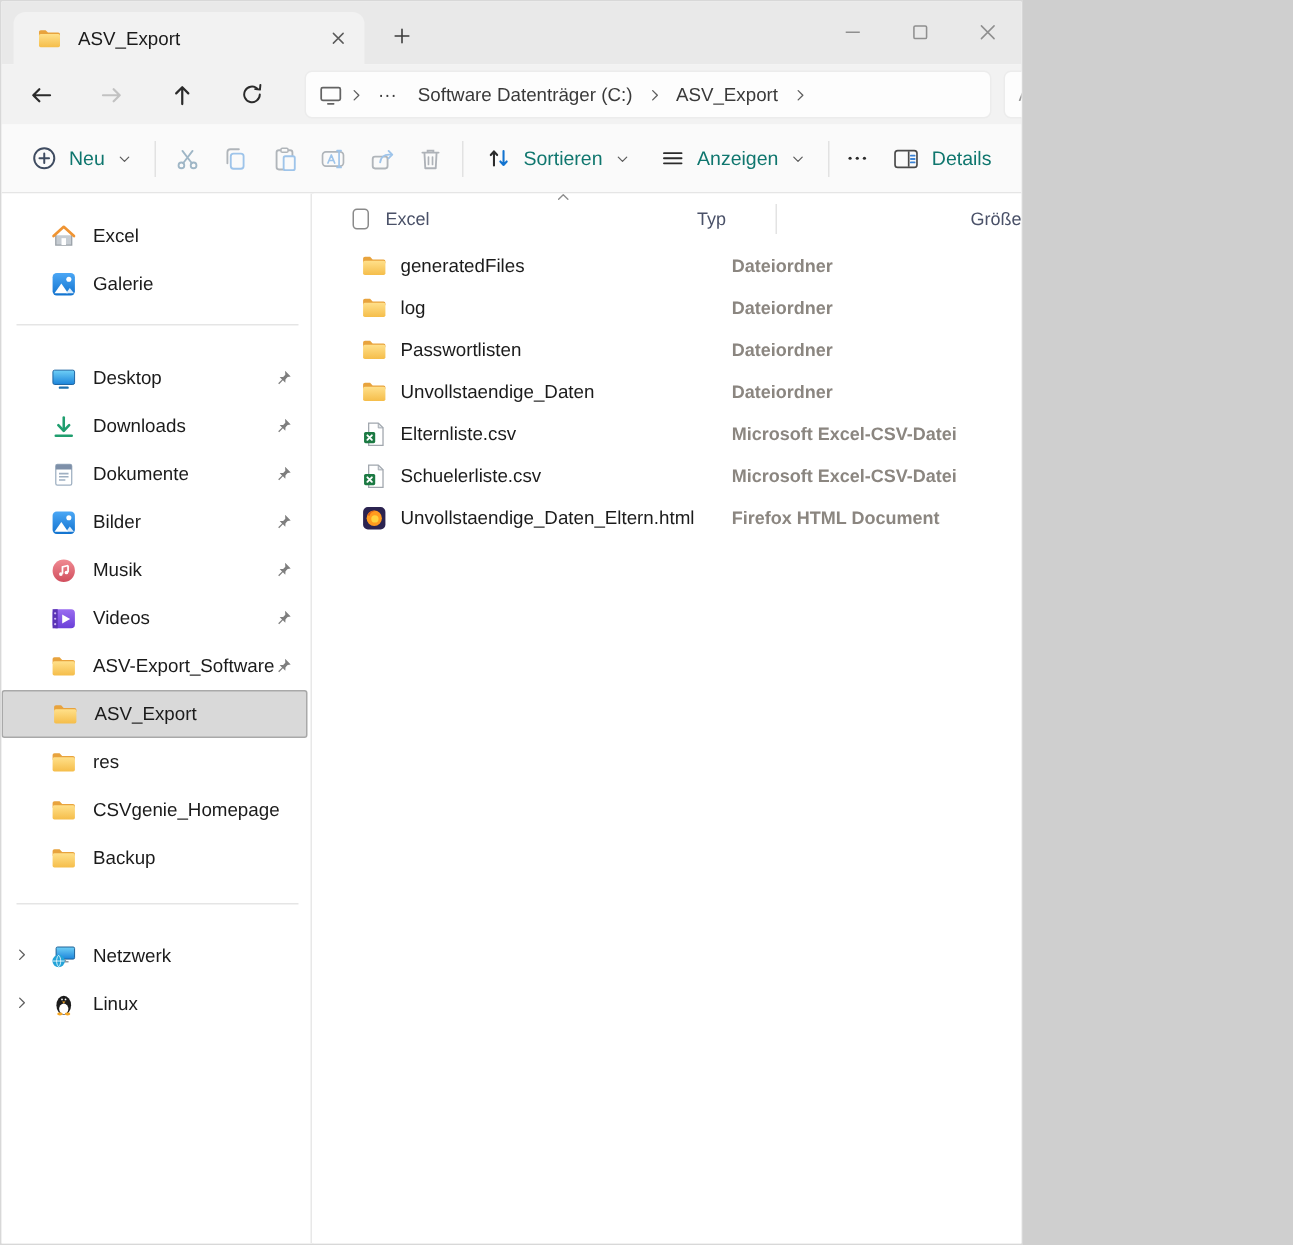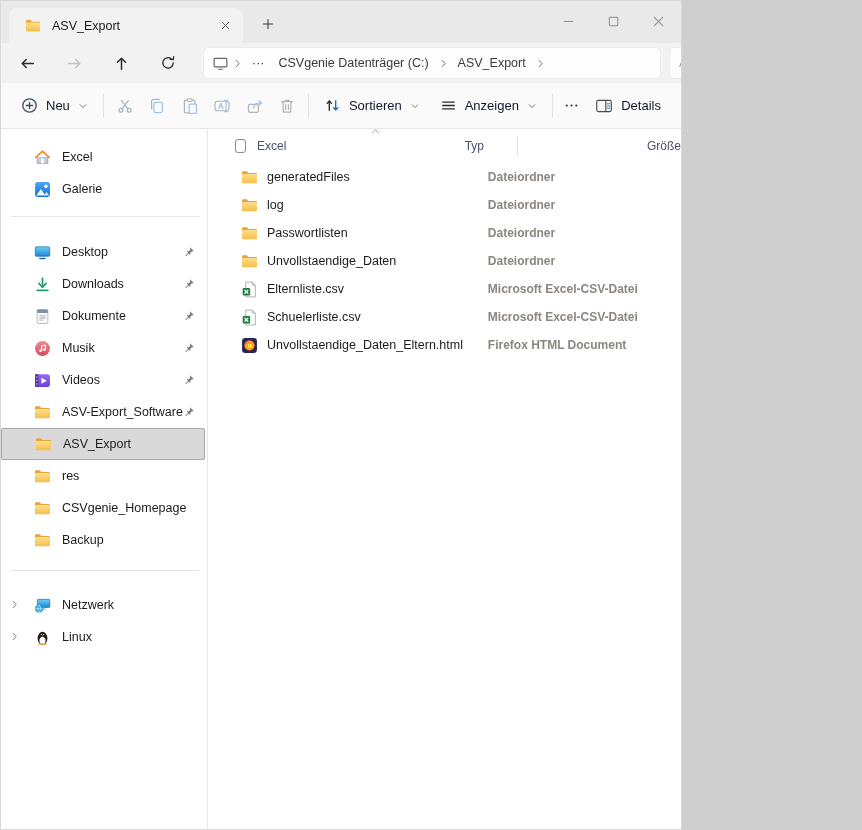--- a/index.html
+++ b/index.html
@@ -27,21 +27,21 @@
   .crumb { padding:3px 6px; border-radius:3px; white-space:nowrap; }
   .crumb-chev { color:#5f5f5f; display:grid; place-items:center; padding:0 1px; }
   .searchbox { position:absolute; left:668px; top:4px; width:186px; height:32px; background:#fdfdfd;
                border:1px solid #ececec; border-radius:5px; display:flex; align-items:center; padding:0 9px; }
   .searchbox input { width:132px; border:0; outline:0; background:transparent; font:12.5px "Liberation Sans",sans-serif; color:#3a3a3a; }
   .searchbox input::placeholder { color:#9b9b9b; }
   .searchbox .mag { margin-left:auto; }
   
   .toolbar { position:absolute; top:82px; left:0; right:0; height:46px; background:#fafafa;
              border-bottom:1px solid #e5e5e5; display:flex; align-items:center; padding:0 10px; }
-  .tbtn { display:flex; align-items:center; gap:8px; height:34px; padding:0 10px; border-radius:4px; font-size:13px; color:#0f172a; }
+  .tbtn { display:flex; align-items:center; gap:8px; height:34px; padding:0 10px; border-radius:4px; font-size:13px; color:#0f766e; }
   .ibtn { width:47px; height:34px; display:grid; place-items:center; border-radius:4px; }
   .tdiv { width:1px; height:24px; background:#e2e2e2; margin:0 5px; }
   .spacer { flex:1; }
   
   .sidebar { position:absolute; top:128px; left:0; width:207px; bottom:0; background:#fff;
              border-right:1px solid #e8e8e8; padding-top:12px; font-size:12.5px; }
   .side-item { position:relative; height:32px; display:flex; align-items:center; padding-left:33px; gap:11px; }
   .side-item .pin { position:absolute; right:12px; top:10px; }
   .side-item .tchev { position:absolute; left:8px; top:10px; color:#5f5f5f; }
   .side-item.sel { background:#d9d9d9; border:1px solid #a9a9a9; border-radius:2px; margin-right:2px; }
@@ -327,21 +327,21 @@
     <div class="addressbar">
       <svg class="ic" width="17" height="17">
           <use href="#i-display"></use>
         </svg>
       <span class="crumb-chev">
           <svg class="ic" width="11" height="11">
             <use href="#i-chev-right"></use>
           </svg>
         </span>
       <span class="crumb">···</span>
-      <span class="crumb">CSVgenie Datenträger (C:)</span>
+      <span class="crumb">Software Datenträger (C:)</span>
       <span class="crumb-chev">
           <svg class="ic" width="11" height="11">
             <use href="#i-chev-right"></use>
           </svg>
         </span>
       <span class="crumb">ASV_Export</span>
       <span class="crumb-chev">
           <svg class="ic" width="11" height="11">
             <use href="#i-chev-right"></use>
           </svg>
@@ -468,20 +468,29 @@
       <svg class="ic" width="17" height="17">
           <use href="#i-document"></use>
         </svg>
       <span>Dokumente</span>
       <svg class="ic pin" width="12" height="12">
           <use href="#i-pin"></use>
         </svg>
     </div>
     <div class="side-item">
       <svg class="ic" width="17" height="17">
+          <use href="#i-image"></use>
+        </svg>
+      <span>Bilder</span>
+      <svg class="ic pin" width="12" height="12">
+          <use href="#i-pin"></use>
+        </svg>
+    </div>
+    <div class="side-item">
+      <svg class="ic" width="17" height="17">
           <use href="#i-music"></use>
         </svg>
       <span>Musik</span>
       <svg class="ic pin" width="12" height="12">
           <use href="#i-pin"></use>
         </svg>
     </div>
     <div class="side-item">
       <svg class="ic" width="17" height="17">
           <use href="#i-video"></use>

